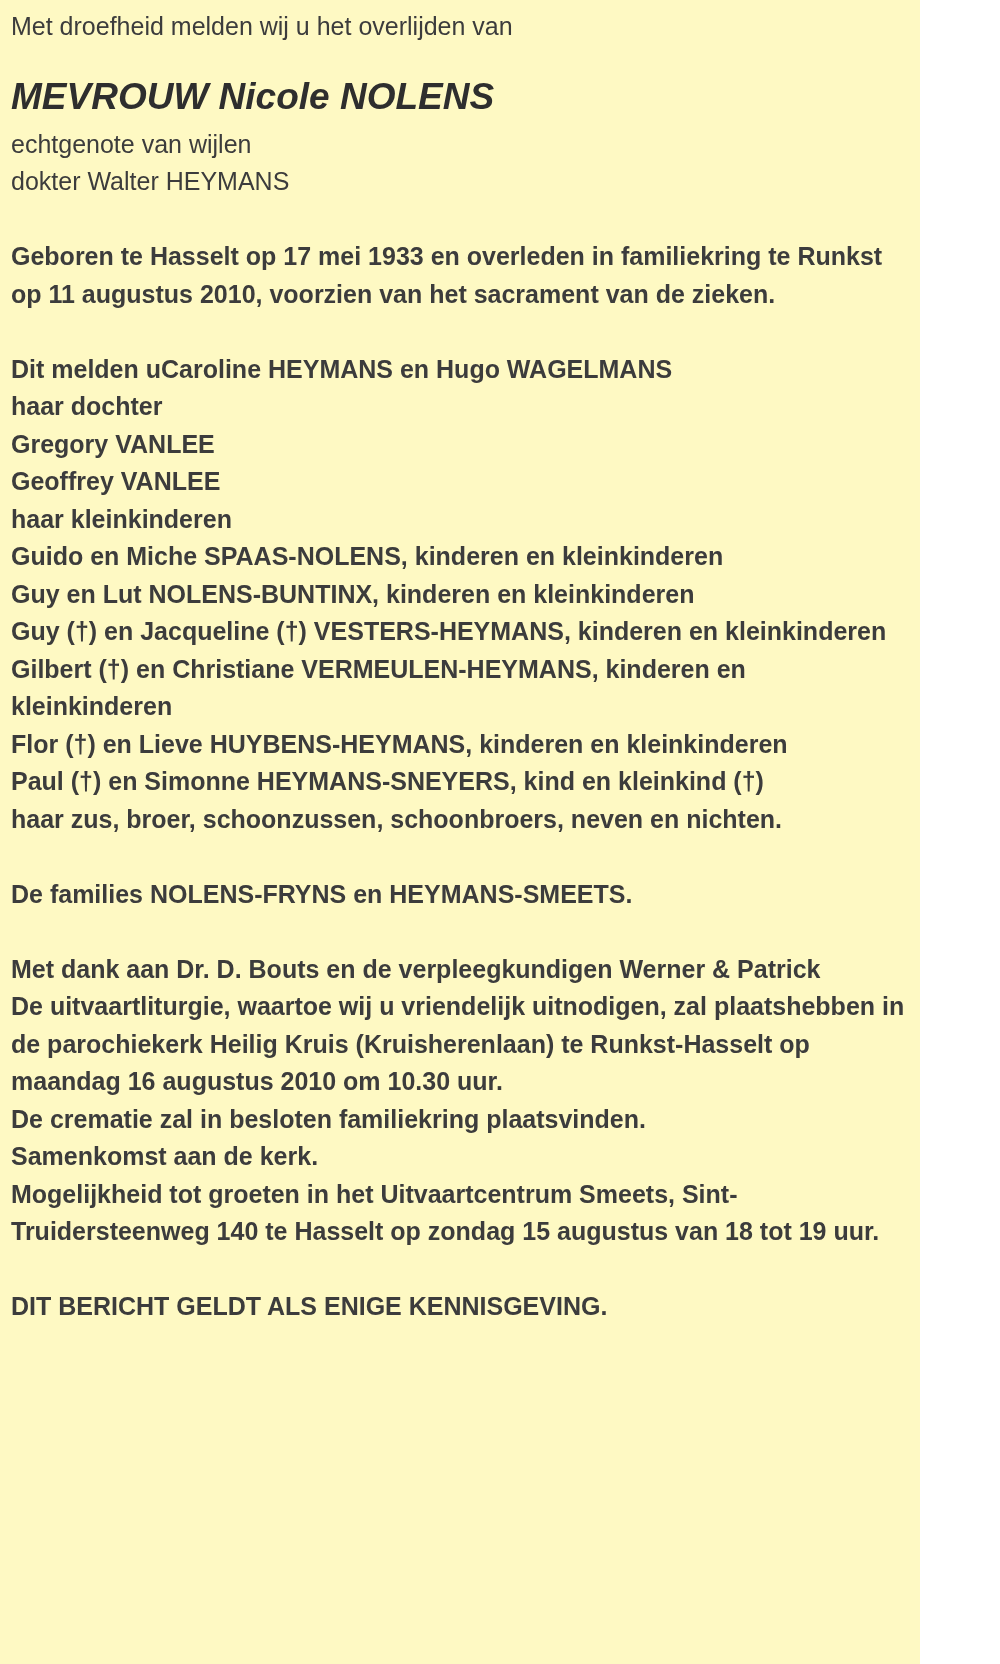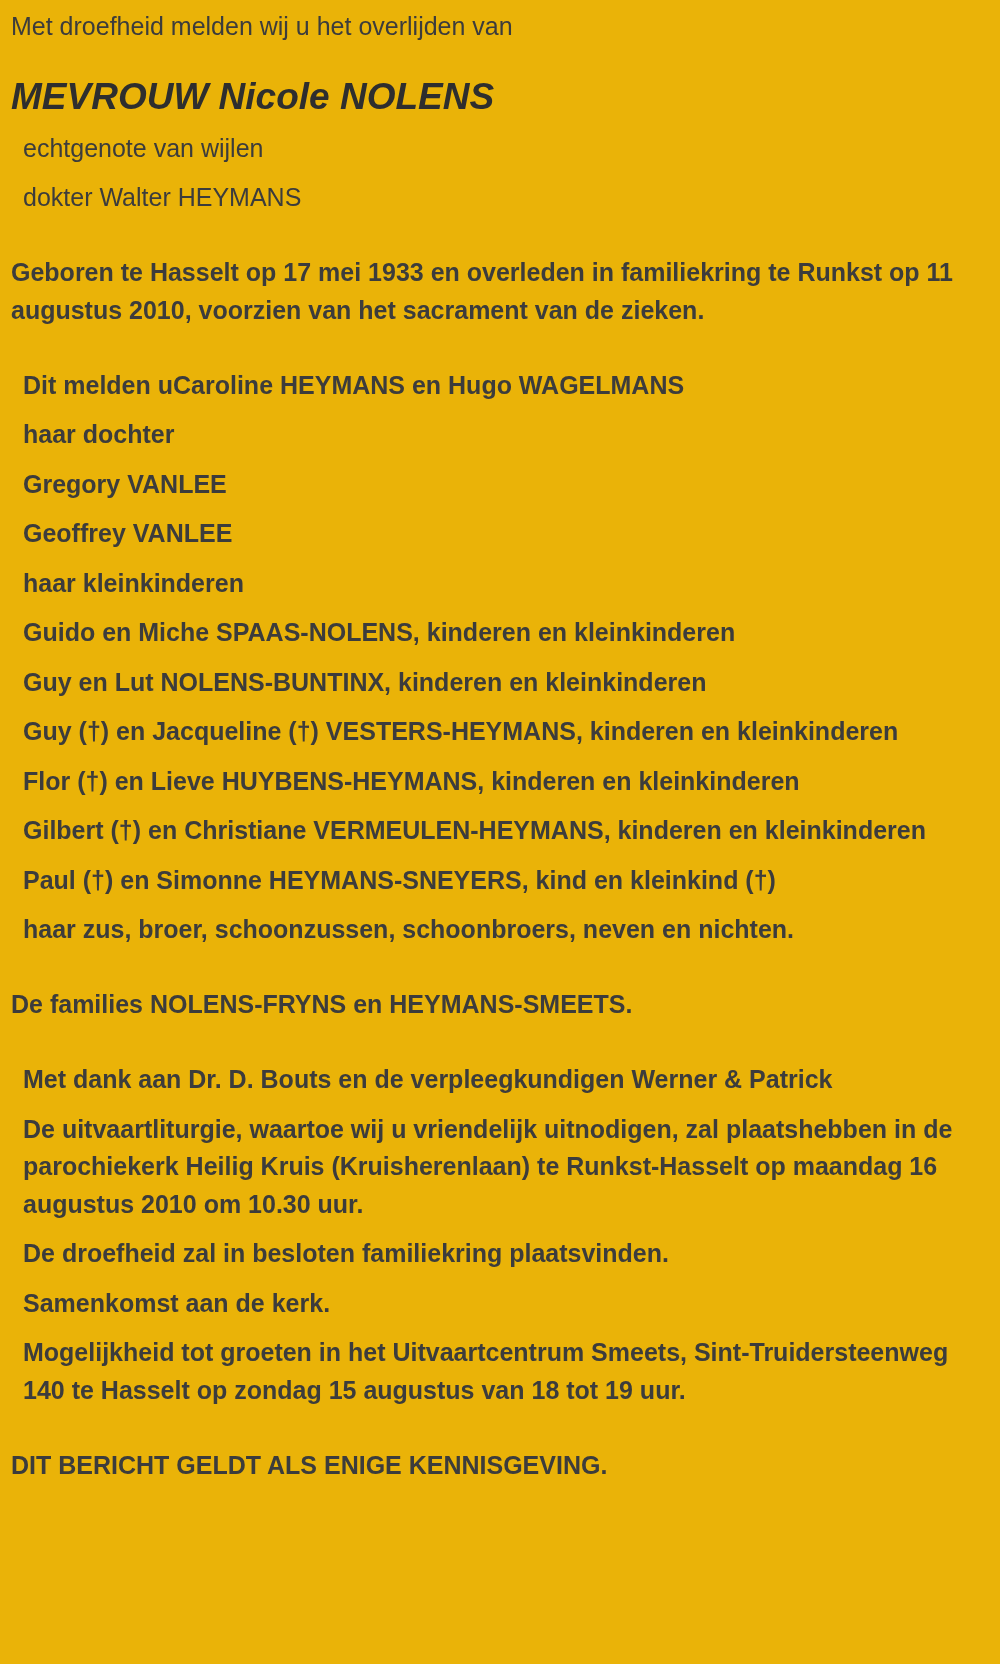--- a/index.html
+++ b/index.html
@@ -9,24 +9,24 @@
     }
     body {
       width: 1000px;
       min-height: 1664px;
       font-family: "Liberation Sans", "DejaVu Sans", sans-serif;
       color: #3c3c3c;
       -webkit-font-smoothing: antialiased;
     }
     .page {
       box-sizing: border-box;
-      width: 1000px;
+      width: 920px;
       min-height: 1664px;
       padding: 8px 14px 20px 11px;
-      background: #eab308;
+      background: #fef9c3;
     }
     .text-col {
       max-width: 955px;
       font-size: 25px;
       line-height: 37.5px;
     }
     .intro {
       margin: 0;
     }
     .deceased-name {
@@ -39,21 +39,21 @@
       font-style: italic;
     }
     .block {
       margin: 0;
     }
     .para {
       margin: 37.5px 0 0 0;
       font-weight: bold;
     }
     .line {
-      margin: 12px;
+      margin: 0;
     }
   </style>
 </head>
 <body>
 
 <div class="page">
   <div class="text-col">
 
     <p class="intro">Met droefheid melden wij u het overlijden van</p>
 
@@ -68,32 +68,32 @@
 
     <div class="para">
       <div class="line">Dit melden uCaroline HEYMANS en Hugo WAGELMANS</div>
       <div class="line">haar dochter</div>
       <div class="line">Gregory VANLEE</div>
       <div class="line">Geoffrey VANLEE</div>
       <div class="line">haar kleinkinderen</div>
       <div class="line">Guido en Miche SPAAS-NOLENS, kinderen en kleinkinderen</div>
       <div class="line">Guy en Lut NOLENS-BUNTINX, kinderen en kleinkinderen</div>
       <div class="line">Guy (†) en Jacqueline (†) VESTERS-HEYMANS, kinderen en kleinkinderen</div>
+      <div class="line">Gilbert (†) en Christiane VERMEULEN-HEYMANS, kinderen en kleinkinderen</div>
       <div class="line">Flor (†) en Lieve HUYBENS-HEYMANS, kinderen en kleinkinderen</div>
-      <div class="line">Gilbert (†) en Christiane VERMEULEN-HEYMANS, kinderen en kleinkinderen</div>
       <div class="line">Paul (†) en Simonne HEYMANS-SNEYERS, kind en kleinkind (†)</div>
       <div class="line">haar zus, broer, schoonzussen, schoonbroers, neven en nichten.</div>
     </div>
 
     <p class="para">De families NOLENS-FRYNS en HEYMANS-SMEETS.</p>
 
     <div class="para">
       <div class="line">Met dank aan Dr. D. Bouts en de verpleegkundigen Werner &amp; Patrick</div>
       <div class="line">De uitvaartliturgie, waartoe wij u vriendelijk uitnodigen, zal plaatshebben in de parochiekerk Heilig Kruis (Kruisherenlaan) te Runkst-Hasselt op maandag 16 augustus 2010 om 10.30 uur.</div>
-      <div class="line">De droefheid zal in besloten familiekring plaatsvinden.</div>
+      <div class="line">De crematie zal in besloten familiekring plaatsvinden.</div>
       <div class="line">Samenkomst aan de kerk.</div>
       <div class="line">Mogelijkheid tot groeten in het Uitvaartcentrum Smeets, Sint-Truidersteenweg 140 te Hasselt op zondag 15 augustus van 18 tot 19 uur.</div>
     </div>
 
 
     <p class="para">DIT BERICHT GELDT ALS ENIGE KENNISGEVING.</p>
 
   </div>
 </div>
 

